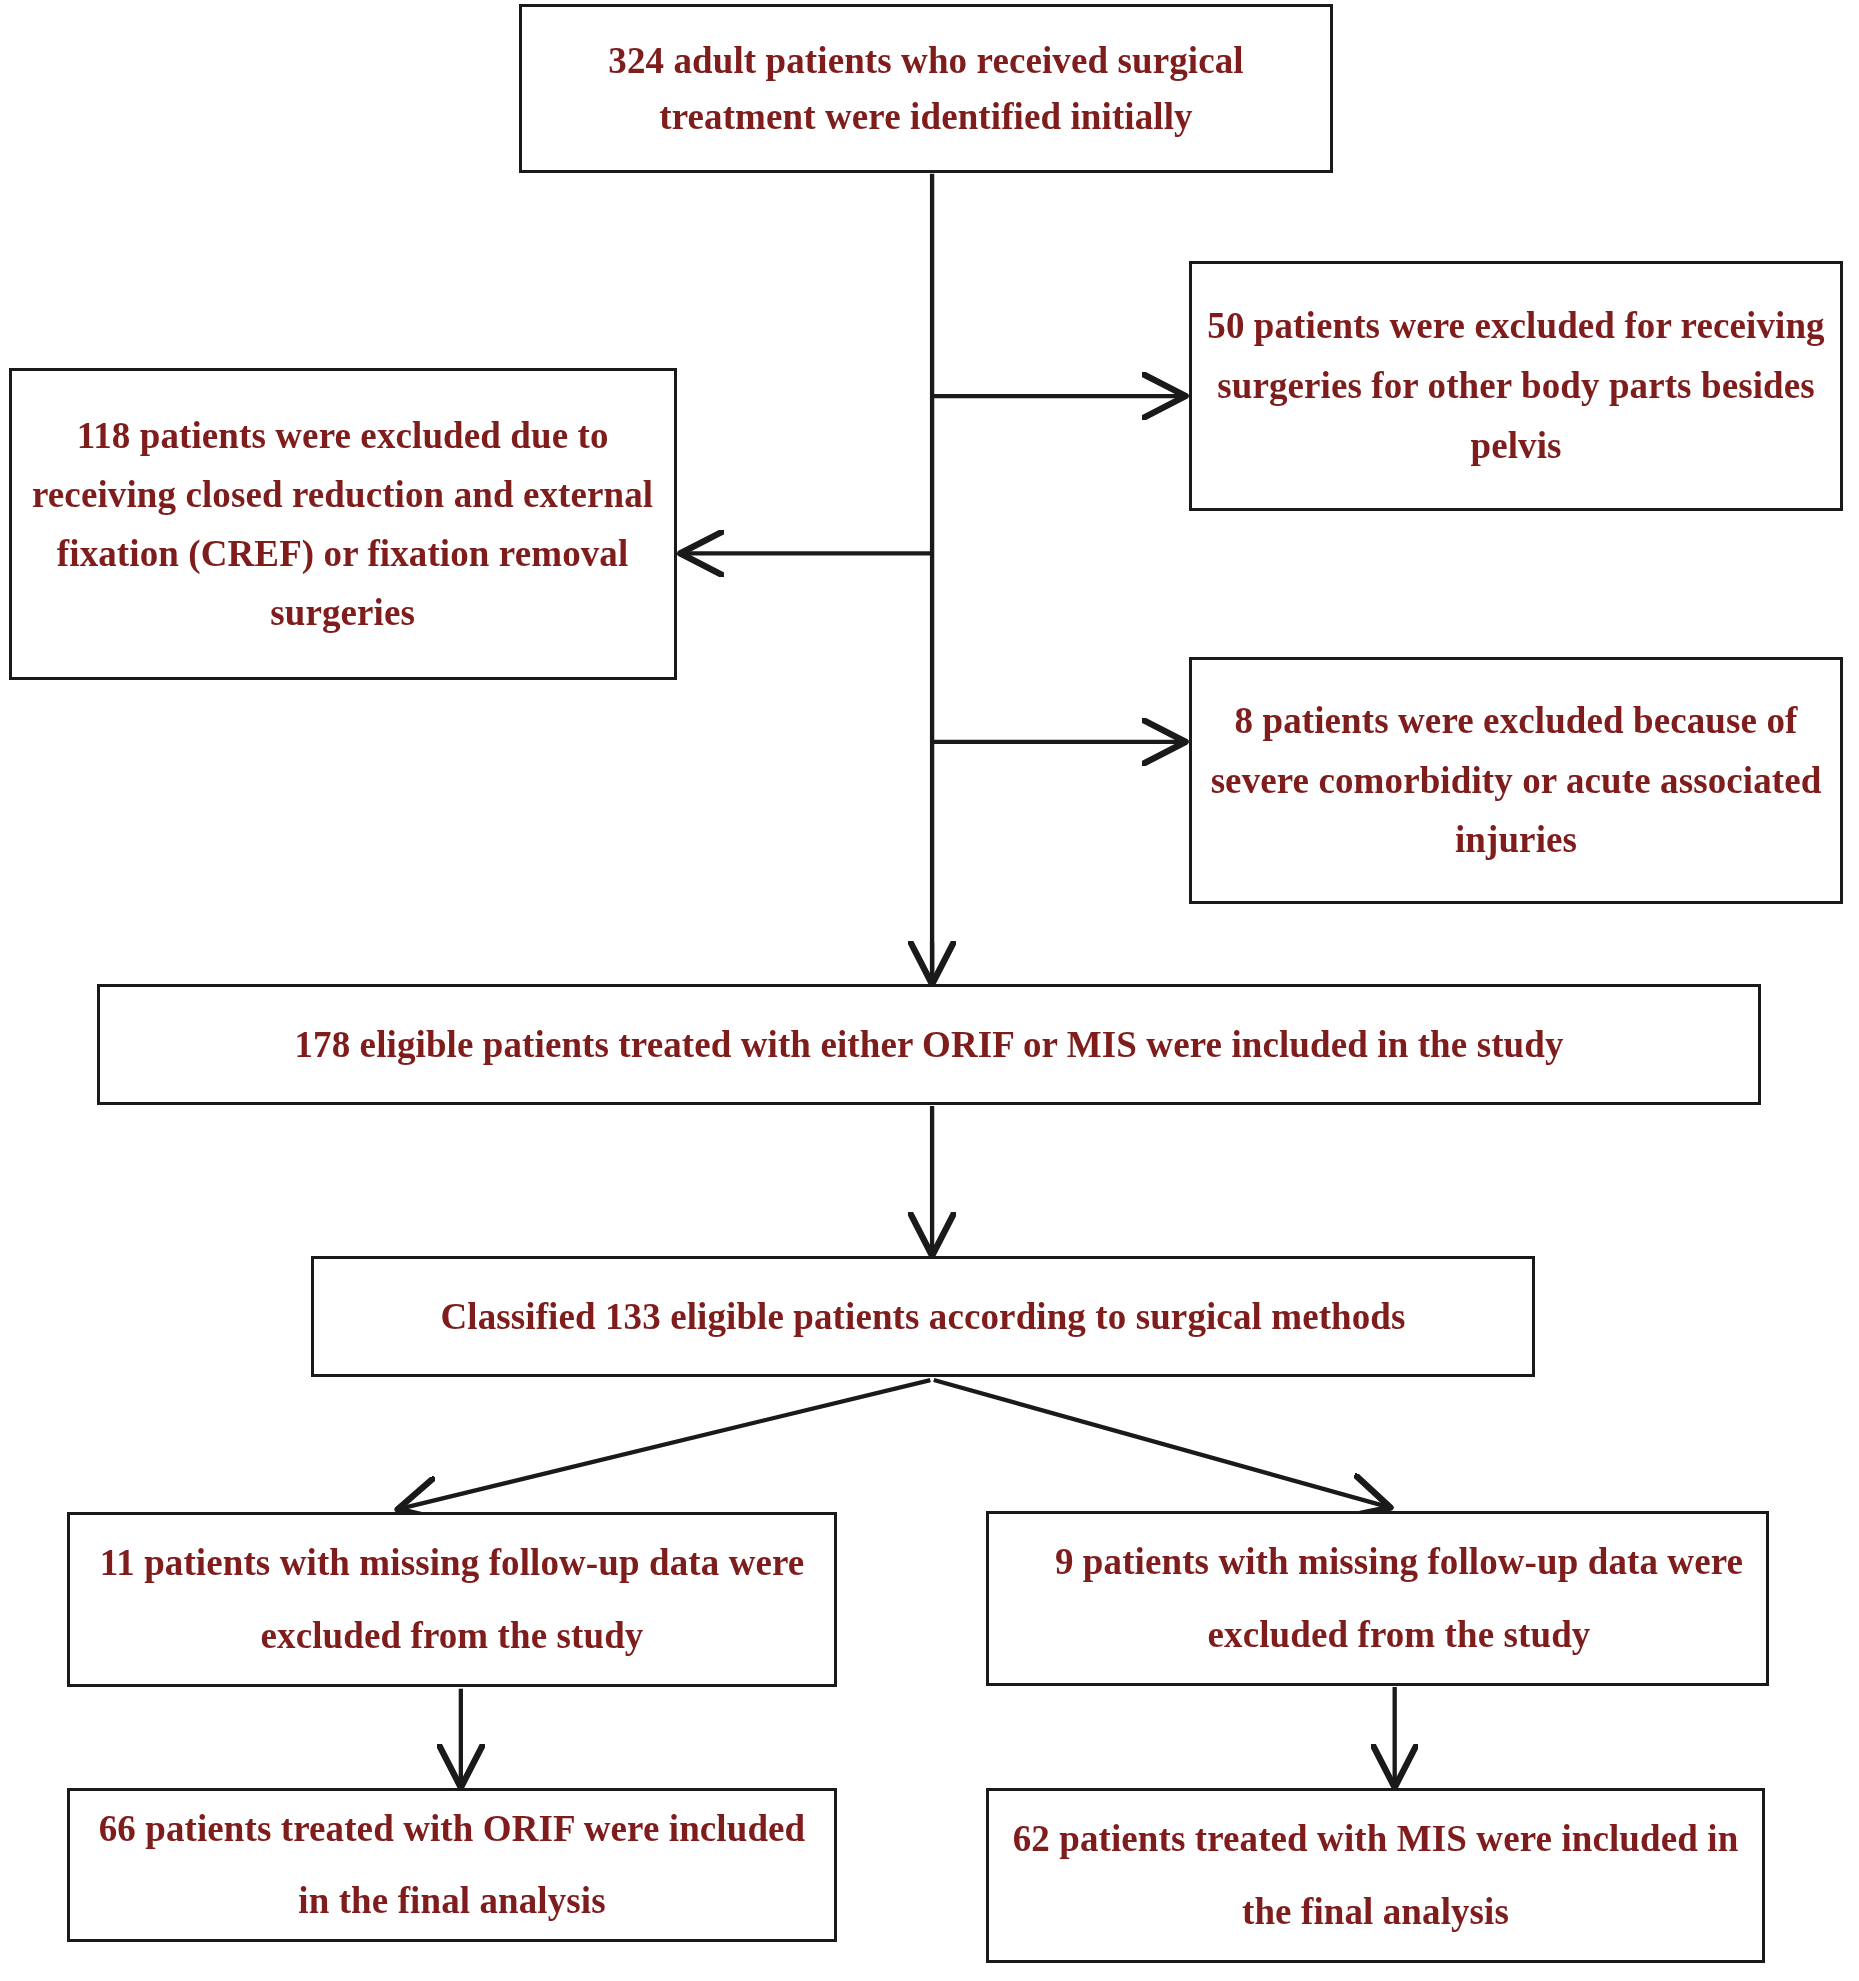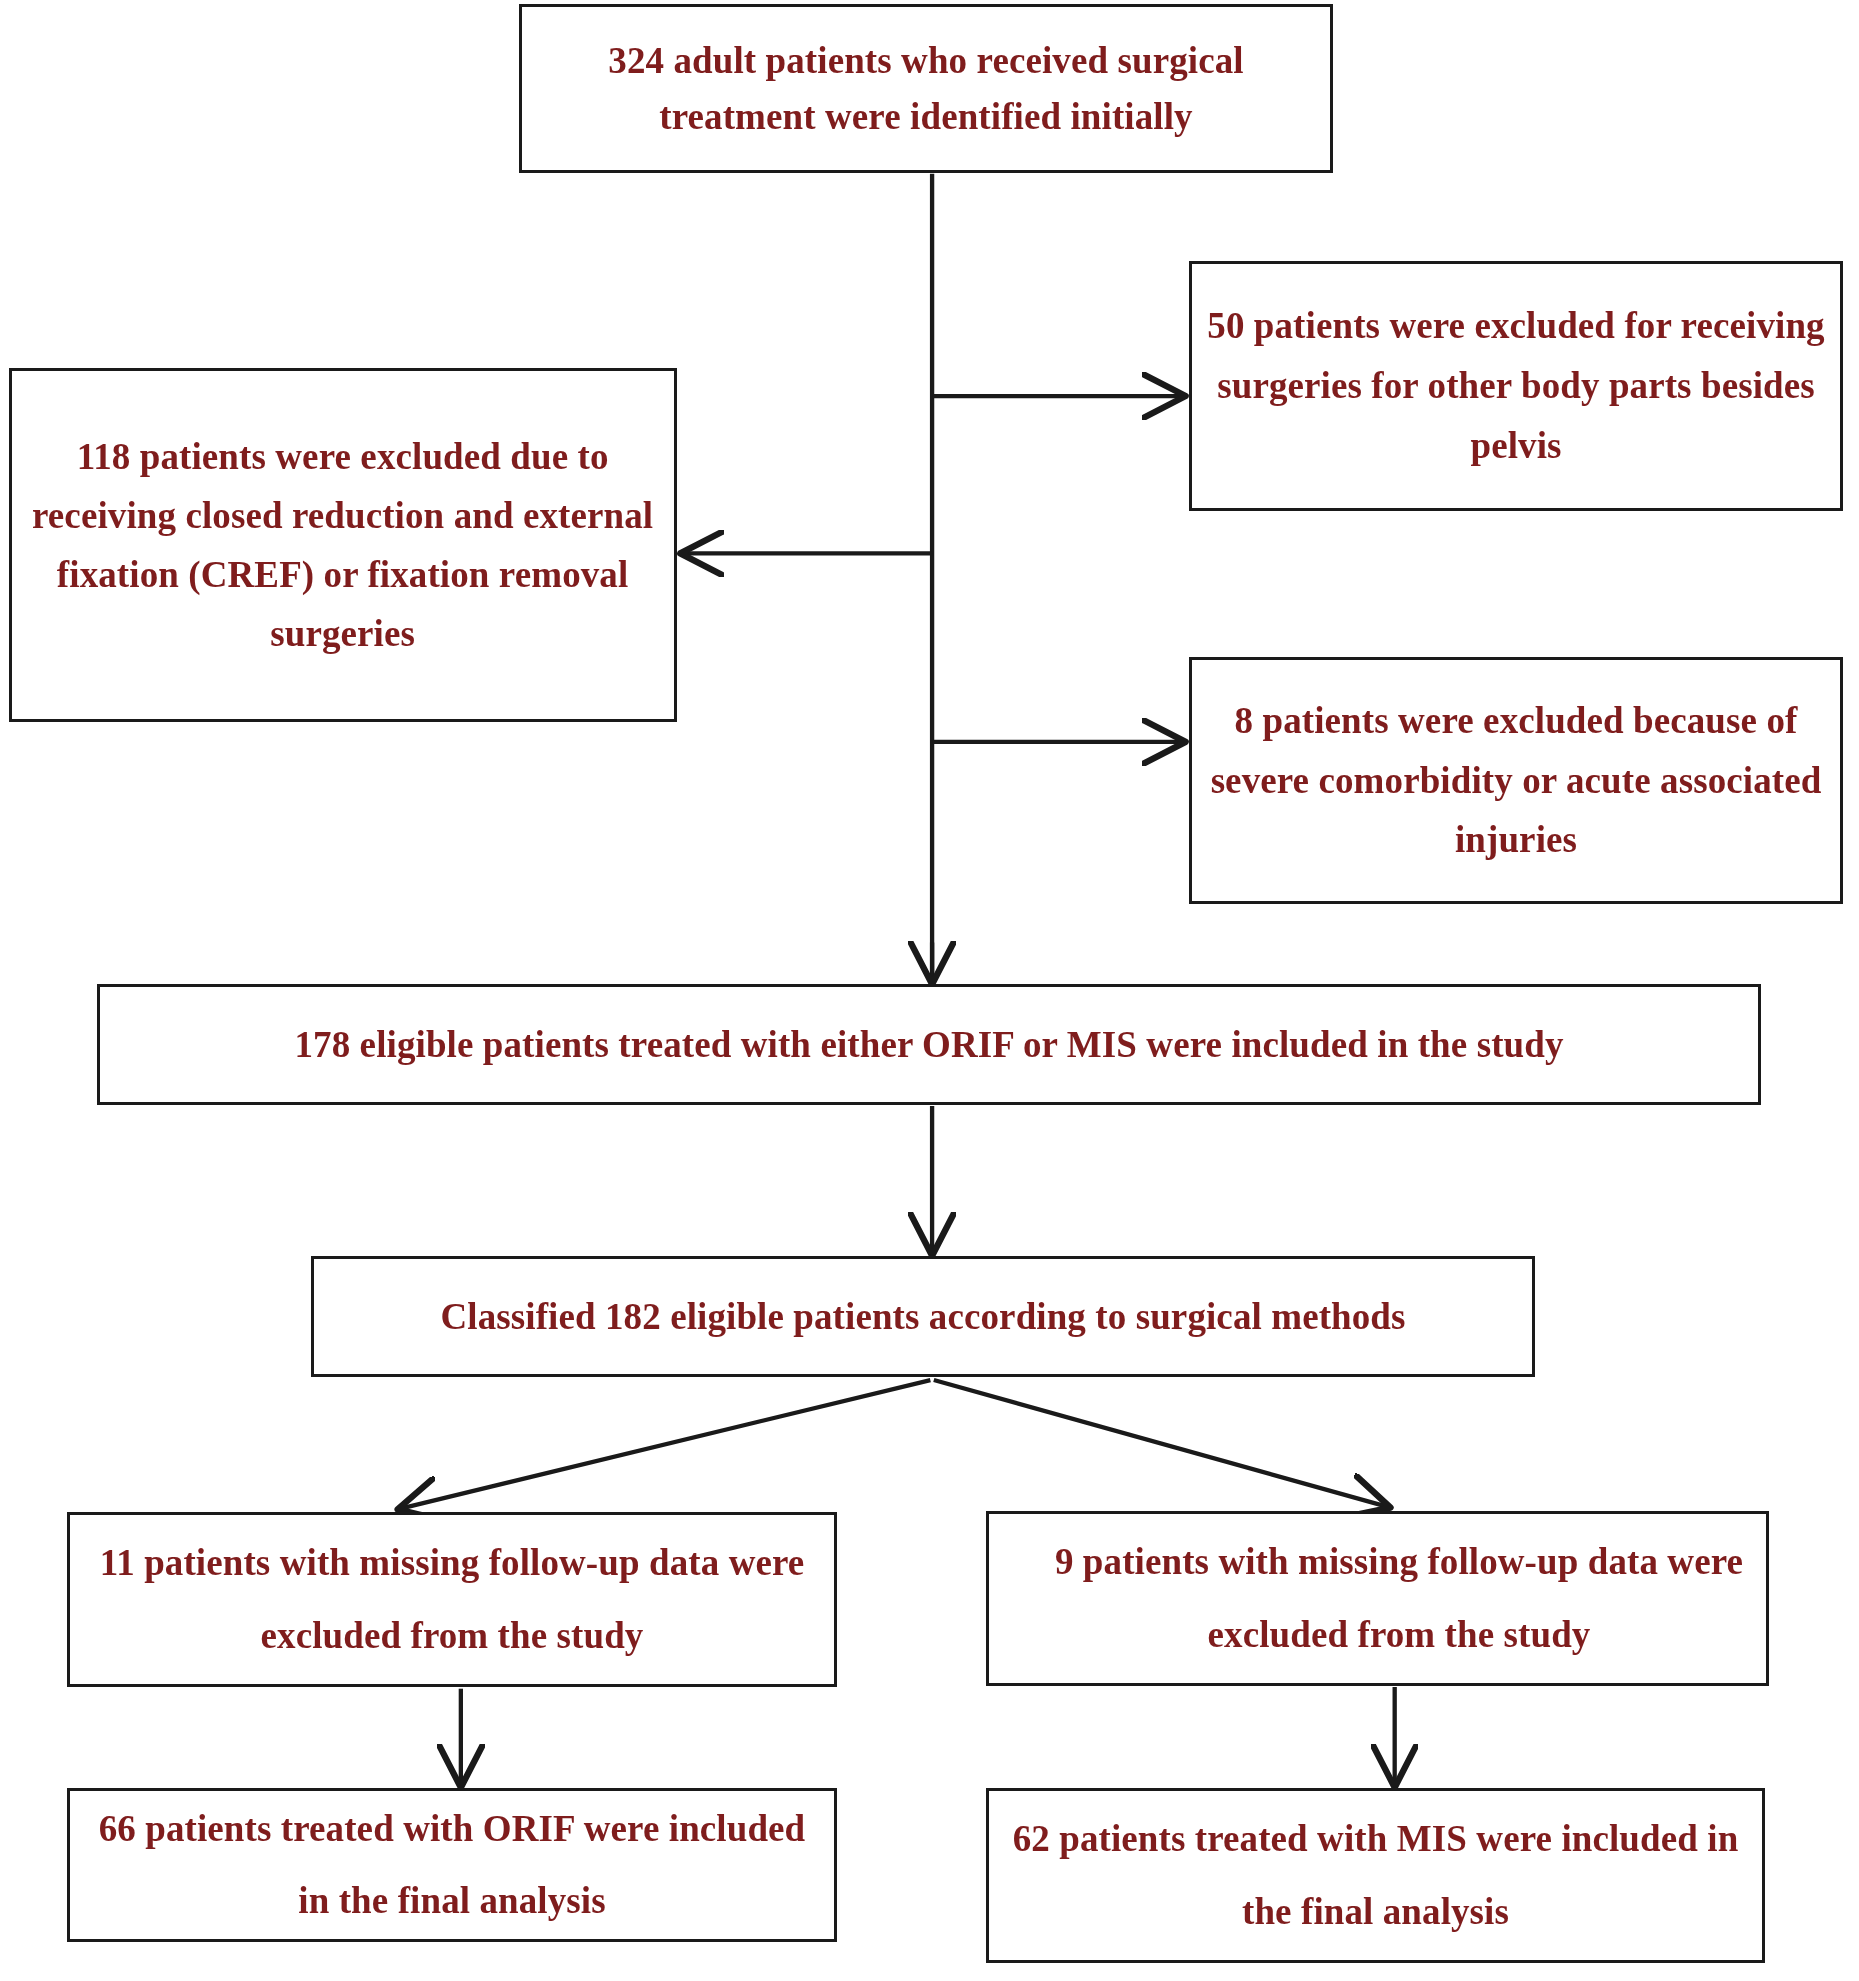--- a/index.html
+++ b/index.html
@@ -33,21 +33,21 @@
     letter-spacing: 0.1px;
     padding: 0 12px;
   }
   
   #n-initial      { left: 519px;  top: 4.3px;    width: 814px;  height: 169px; }
   #n-initial .txt { font-size: 37px; line-height: 1.50; }
 
   #n-excl-other   { left: 1189px; top: 261px;  width: 654px;  height: 250px; }
   #n-excl-other .txt { font-size: 37px; line-height: 1.62; }
 
-  #n-excl-cref    { left: 8.6px;   top: 368px;  width: 668px;  height: 354px; }
+  #n-excl-cref    { left: 8.6px;   top: 368px;  width: 668px;  height: 312px; }
   #n-excl-cref .txt { font-size: 37px; line-height: 1.60; }
 
   #n-excl-comorb  { left: 1189px; top: 614px;  width: 654px;  height: 247px; margin-top: 43px; }
   #n-excl-comorb .txt { font-size: 37px; line-height: 1.62; }
 
   #n-eligible     { left: 97px;  top: 984px; width: 1664px; height: 121px; }
   #n-eligible .txt { font-size: 37px; }
 
   #n-classified   { left: 311px;  top: 1256px; width: 1224px; height: 121px; }
   #n-classified .txt { font-size: 37px; }
@@ -120,21 +120,21 @@
 
   <div class="node" id="n-excl-comorb">
     <span class="txt">8 patients were excluded because of severe comorbidity or acute associated injuries</span>
   </div>
 
   <div class="node" id="n-eligible">
     <span class="txt">178 eligible patients treated with either ORIF or MIS were included in the study</span>
   </div>
 
   <div class="node" id="n-classified">
-    <span class="txt">Classified 182 eligible patients according to surgical methods</span>
+    <span class="txt">Classified 133 eligible patients according to surgical methods</span>
   </div>
 
   <div class="node" id="n-miss-orif">
     <span class="txt">11 patients with missing follow-up data were excluded from the study</span>
   </div>
 
   <div class="node" id="n-miss-mis">
     <span class="txt">9 patients with missing follow-up data were excluded from the study</span>
   </div>
 

